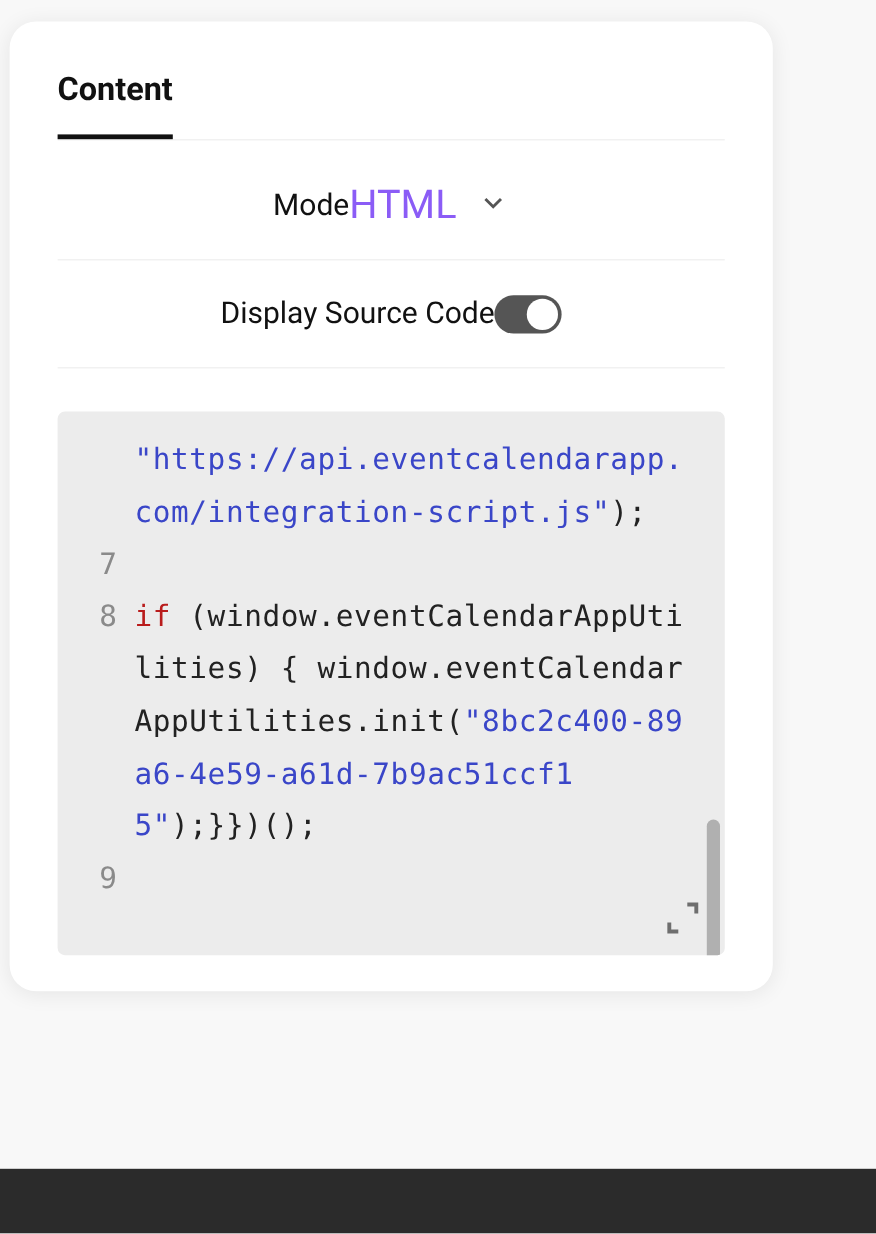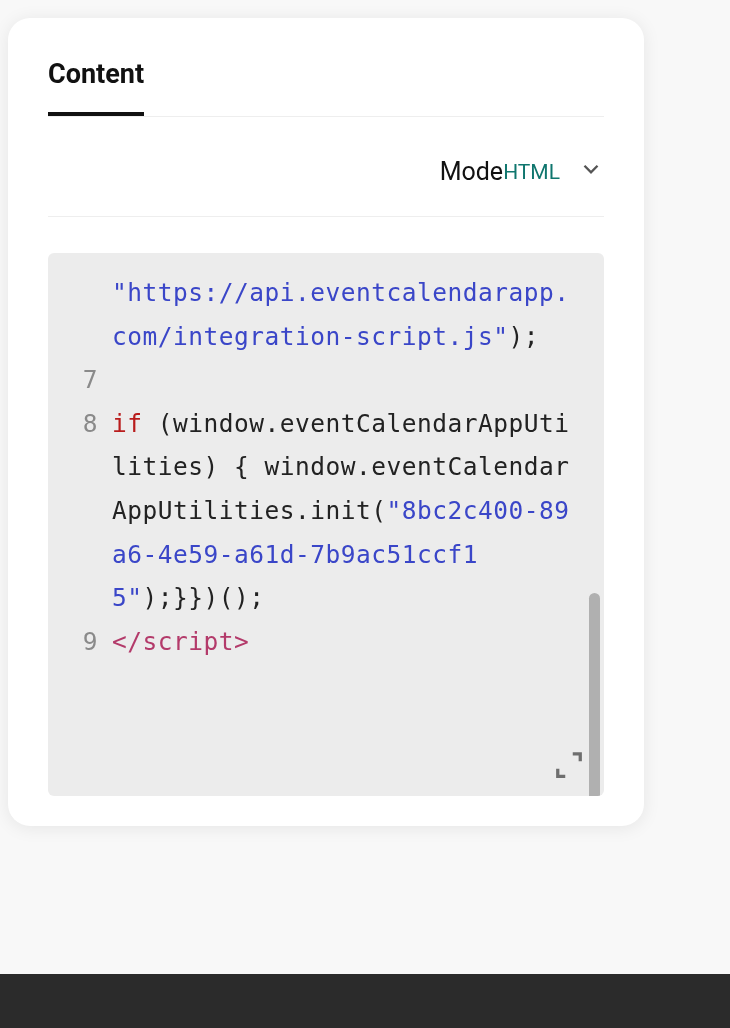--- a/index.html
+++ b/index.html
@@ -44,33 +44,33 @@
     padding: 0 0 22px 0;
     border-bottom: 4px solid transparent;
     cursor: pointer;
   }
   .tab.active {
     border-bottom: 4px solid #111;
   }
   .row {
     display: flex;
     align-items: center;
-    justify-content: flex-end;
+    justify-content: center;
     min-height: 90px;
     border-bottom: 1px solid #eee;
     font-size: 25px;
     color: #111;
   }
   .row:last-of-type { border-bottom: 1px solid #eee; }
   .mode-select {
     display: flex;
     align-items: center;
     gap: 18px;
-    color: #0f766e;
-    font-size: 21px;
+    color: #8b5cf6;
+    font-size: 33px;
     cursor: pointer;
   }
   .chevron-down-icon svg {
     width: 26px; height: 26px;
     stroke: #555; stroke-width: 2.2; fill: none;
   }
   .toggle {
     width: 56px; height: 32px;
     background: #555;
     border-radius: 16px;
@@ -165,38 +165,41 @@
     <div class="mode-select">
       <span>HTML</span>
       <span class="chevron-down-icon">
         <svg viewBox="0 0 24 24">
             <polyline points="6 9 12 15 18 9"></polyline>
           </svg>
       </span>
     </div>
   </div>
 
+  <div class="row">
+    <span>Display Source Code</span>
+    <div class="toggle"></div>
+  </div>
 
   <div class="code-wrap">
     <div class="code-scroll">
       <div class="code-content" id="code-content">
           <div class="code-line">
             <div class="ln"></div>
             <div class="lc"><span class="tok-str">"https://api.eventcalendarapp.com/integration-script.js"</span><span>);</span></div>
           </div>
           <div class="code-line">
             <div class="ln">7</div>
           </div>
           <div class="code-line">
             <div class="ln">8</div>
             <div class="lc"><span class="tok-kw">if</span><span> (window.eventCalendarAppUtilities) { window.eventCalendarAppUtilities.init(</span><span class="tok-str">"8bc2c400-89a6-4e59-a61d-7b9ac51ccf15"</span><span>);}})();</span></div>
           </div>
           <div class="code-line">
             <div class="ln">9</div>
-            <div class="lc"><span class="tok-tag">&lt;/script&gt;</span></div>
           </div>
         </div>
       <div class="scrollbar"></div>
       <div class="expand-icon">
         <svg viewBox="0 0 24 24">
           <polyline points="15 3 21 3 21 9"></polyline>
           <polyline points="9 21 3 21 3 15"></polyline>
         </svg>
       </div>
     </div>

